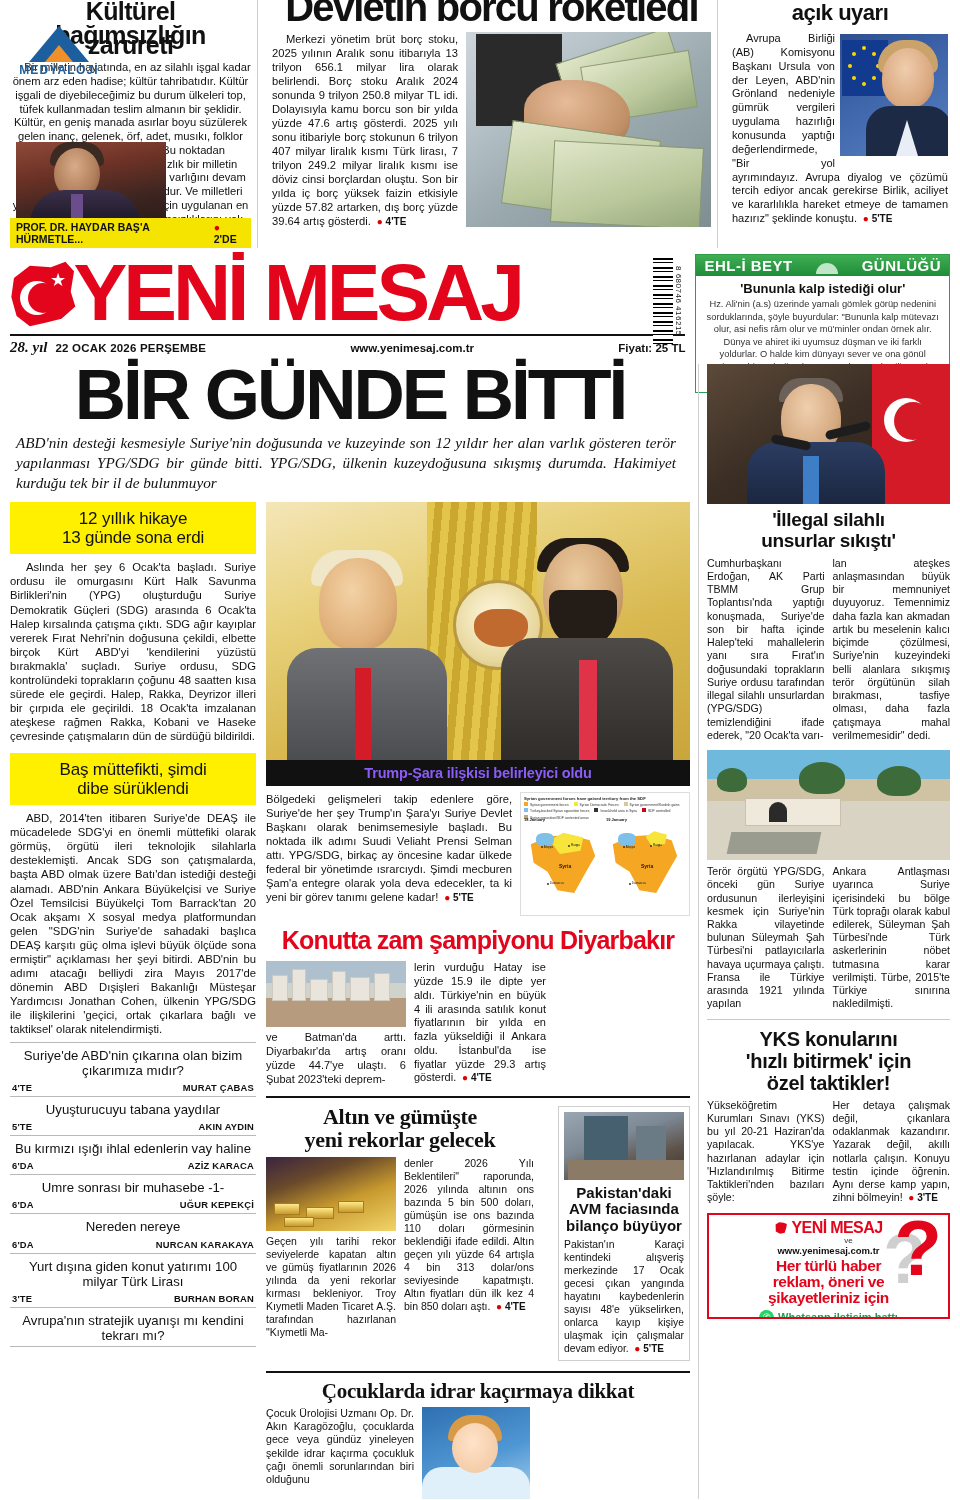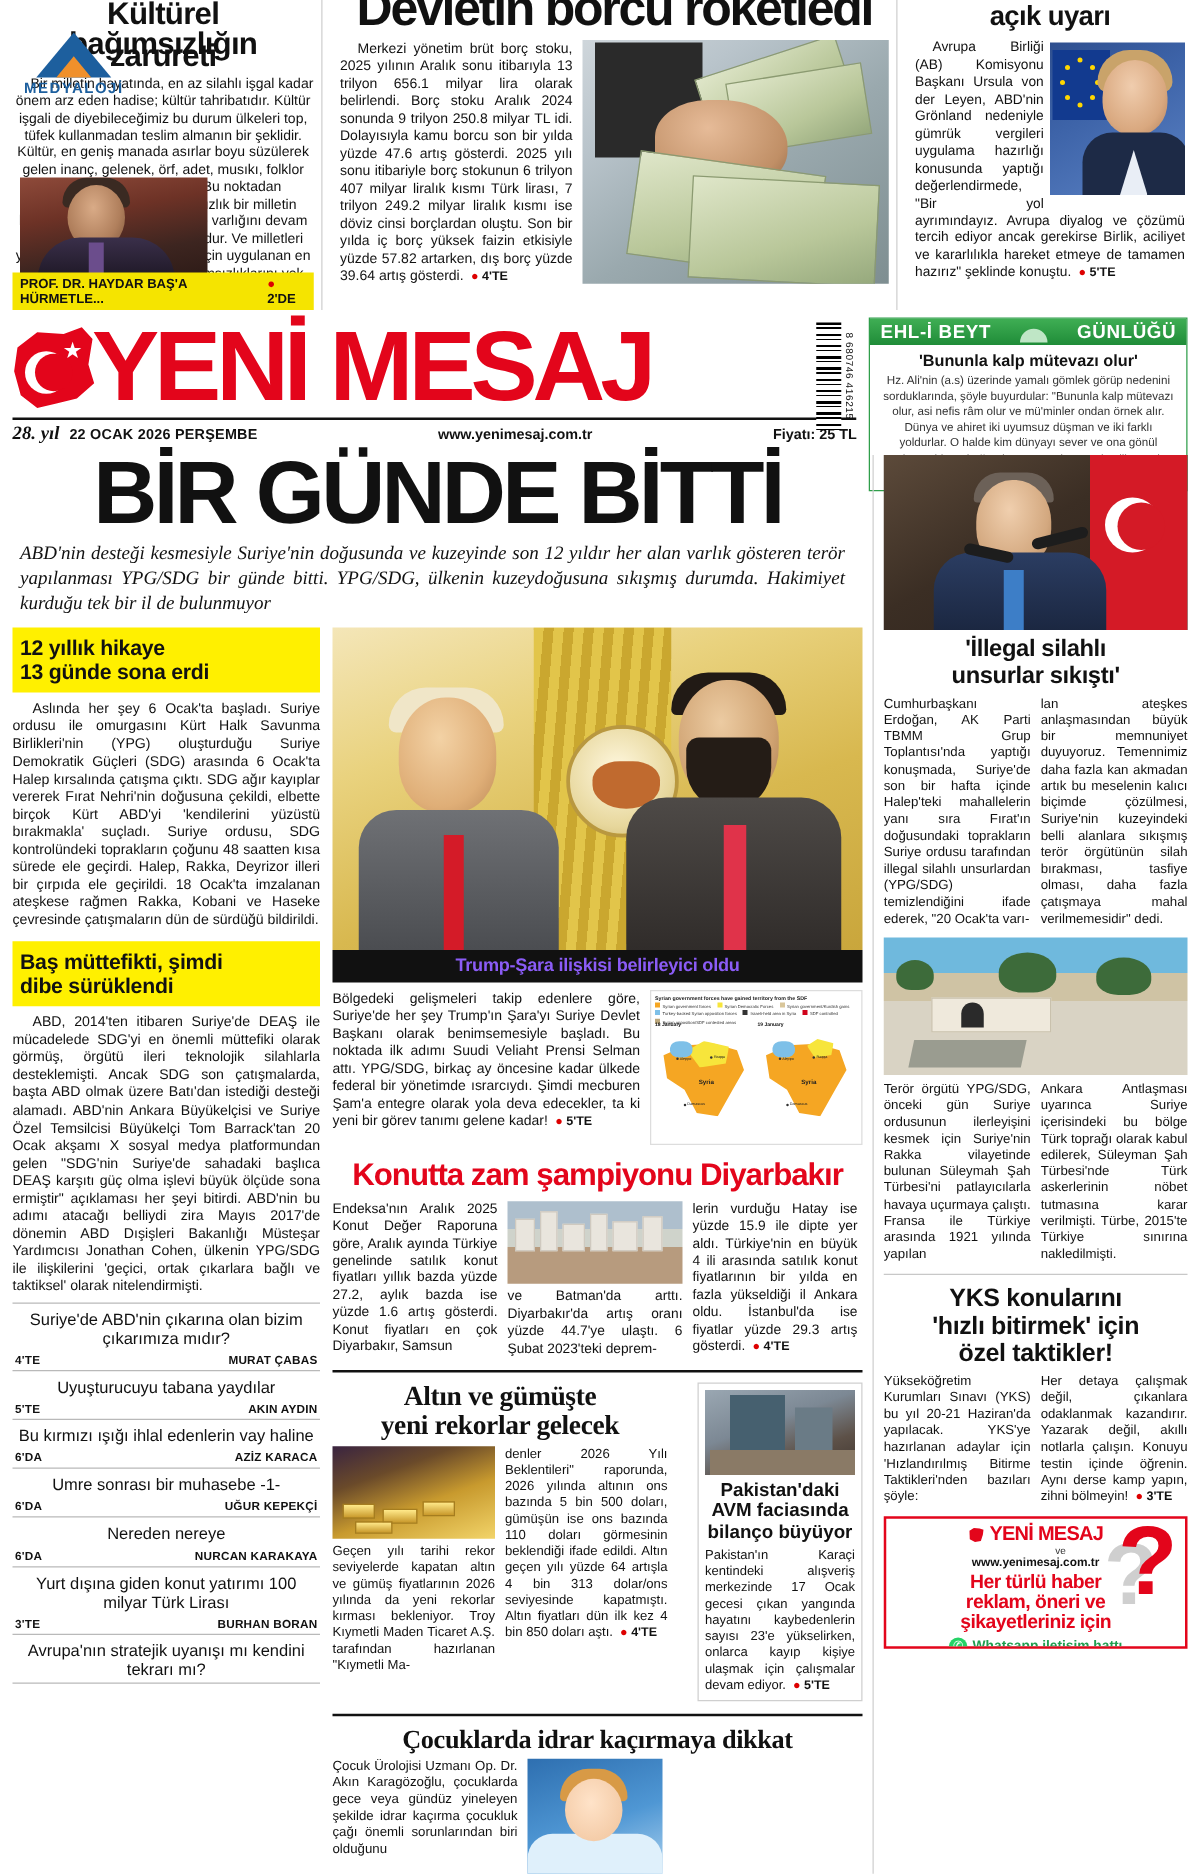--- a/index.html
+++ b/index.html
@@ -213,21 +213,21 @@
   .standfirst {
     font-family:"Liberation Serif", serif; font-size: 15.2px; line-height: 1.3;
     text-align:justify; margin: 8px 14px 0 6px; font-style: italic;
   }
 
   .two-col { display:flex; gap: 10px; margin-top: 10px; }
   .sub-left { width: 246px; }
   .sub-right { width: 424px; }
 
   .ybox {
-    background:#fff000; font-size: 17px; font-weight:700;
+    background:#fff000; text-align:center; font-size: 17px; font-weight:400;
     line-height:1.12; padding: 7px 6px; letter-spacing:-0.2px;
   }
   .btext { font-size: 11.3px; line-height: 1.245; text-align:justify; margin-top: 6px; }
   .btext .ind { display:inline-block; width: 16px; }
 
   .ph-trump {
     width: 100%; height: 258px; position:relative; overflow:hidden;
     background: linear-gradient(160deg,#f4e6b8 0%, #e9d27e 30%, #d8b84f 62%, #c9a63c 100%);
   }
   .ph-trump .flagstripes {
@@ -567,21 +567,21 @@
         <span class="price">Fiyatı: 25 TL</span>
       </div>
     </div>
 
     <div class="ehl">
       <div class="ehl-band">
         <span>EHL-İ BEYT</span>
         <span class="dome"></span>
         <span>GÜNLÜĞÜ</span>
       </div>
-      <div class="ehl-h">'Bununla kalp mütevazı olur'</div>
+      <div class="ehl-h">'Bununla kalp istediği olur'</div>
       <div class="ehl-b">
         <span>Hz. Ali'nin (a.s) üzerinde yamalı gömlek görüp nedenini sorduklarında, şöyle buyurdular: "Bununla kalp mütevazı olur, asi nefis râm olur ve mü'minler ondan örnek alır. Dünya ve ahiret iki uyumsuz düşman ve iki farklı yoldurlar. O halde kim dünyayı sever ve ona gönül verirse, ahirete buğzeder ve ona düşman kesilir. Bunlar doğu ve batı gibidirler"</span>
         <span class="pg">7'DE</span>
       </div>
     </div>
   </div>
 
   <div class="main">
 
     <div class="col-left-mid">
@@ -721,23 +721,20 @@
                   <div class="dlbl" style="left:62%;top:26%">Raqqa</div>
                   <div class="dot" style="left:30%;top:78%"></div>
                   <div class="dlbl" style="left:34%;top:76%">Damascus</div>
                 </div>
               </div>
             </div>
           </div>
 
           <div class="redhead">Konutta zam şampiyonu Diyarbakır</div>
           <div class="konut-row">
-            <div class="c">
-              <span class="ind"></span><span>Endeksa'nın Aralık 2025 Konut Değer Raporuna göre, Aralık ayında Türkiye genelinde satılık konut fiyatları yıllık bazda yüzde 27.2, aylık bazda ise yüzde 1.6 artış gösterdi. Konut fiyatları en çok Diyarbakır, Samsun</span>
-            </div>
             <div class="midc">
               <div class="ph-city">
                 <div class="bld" style="left:6px;width:16px;height:26px"></div>
                 <div class="bld" style="left:26px;width:14px;height:32px"></div>
                 <div class="bld" style="left:44px;width:18px;height:22px"></div>
                 <div class="bld" style="left:66px;width:14px;height:30px"></div>
                 <div class="bld" style="left:84px;width:20px;height:24px"></div>
                 <div class="bld" style="left:108px;width:16px;height:28px"></div>
               </div>
               <div class="c" style="width:140px">
@@ -776,21 +773,21 @@
             </div>
 
             <div class="pak-col">
               <div class="ph-pak">
                 <div class="twr" style="left:20px;top:4px;width:44px;height:50px"></div>
                 <div class="twr" style="left:72px;top:14px;width:30px;height:40px;background:#6a7b86"></div>
                 <div class="twr" style="left:4px;top:48px;width:130px;height:20px;background:#8a7a66"></div>
               </div>
               <div class="pak-h">Pakistan'daki AVM faciasında bilanço büyüyor</div>
               <div class="pak-b">
-                <span class="ind"></span><span>Pakistan'ın Karaçi kentindeki alışveriş merkezinde 17 Ocak gecesi çıkan yangında hayatını kaybedenlerin sayısı 23'e yükselirken, onlarca kayıp kişiye ulaşmak için çalışmalar devam ediyor.</span>
+                <span class="ind"></span><span>Pakistan'ın Karaçi kentindeki alışveriş merkezinde 17 Ocak gecesi çıkan yangında hayatını kaybedenlerin sayısı 48'e yükselirken, onlarca kayıp kişiye ulaşmak için çalışmalar devam ediyor.</span>
                 <span style="font-weight:800;font-size:10px;">&nbsp;<span style="color:#d00">●</span> <span>5'TE</span></span>
               </div>
             </div>
           </div>
 
           <div class="hr-th"></div>
 
           <div class="child-sec">
             <div class="serif-h" style="font-size:21px">Çocuklarda idrar kaçırmaya dikkat</div>
             <div class="child-flow">

